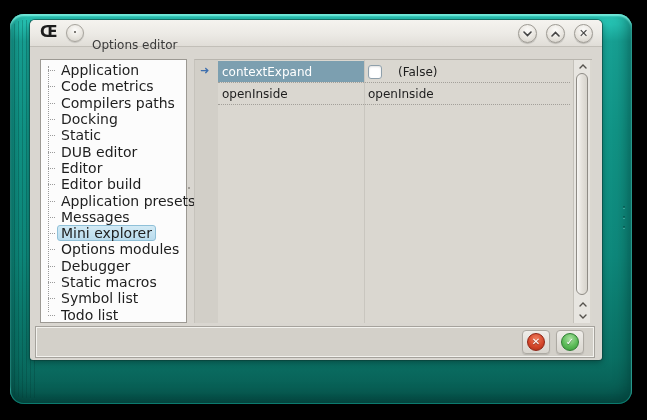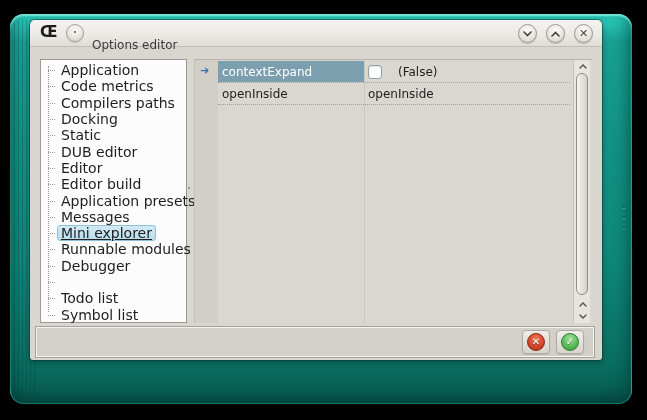--- a/index.html
+++ b/index.html
@@ -40,21 +40,21 @@
   .btn-shade{left:488px;} .btn-max{left:516px;} .btn-close{left:544px;}
 
   
   .tree{position:absolute;left:10px;top:39px;width:147px;height:264px;background:#FCFCFC;
     border:1px solid #9C9993;padding:2px 0 0 0;}
   .tree-trunk{position:absolute;left:7px;top:6px;bottom:10px;width:0;border-left:1px dotted #9a9a9a;}
   .tree-item{position:relative;height:16.3px;display:flex;align-items:center;font-size:14px;color:#1e1e1e;
     padding-left:16px;white-space:nowrap;}
   .tree-item .branch{position:absolute;left:7px;top:50%;width:7px;height:0;border-top:1px dotted #9a9a9a;}
   .tree-item .lbl{padding:0 3px;border:1px solid transparent;border-radius:3px;line-height:14px;}
-  .tree-item.selected .lbl{background:linear-gradient(180deg,#D2EAF5,#BADCEE);border-color:#8FC0D8;text-decoration:underline;}
+  .tree-item.selected .lbl{background:linear-gradient(180deg,#D2EAF5,#BADCEE);border-color:#8FC0D8;}
 
   
   .splitter-grip{position:absolute;left:158px;top:167px;width:8px;height:3px;display:flex;justify-content:space-between;}
   .splitter-grip i{width:2px;height:2px;border-radius:50%;background:#8d8a84;}
 
   
   .grid-panel{position:absolute;left:164px;top:39px;width:398px;height:264px;background:#DAD7D0;
     border-top:1px solid #B8B5AE;border-left:1px solid #C6C3BC;}
   .gutter{position:absolute;left:0;top:0;bottom:0;width:23px;background:#D2CFC8;}
   .sel-marker{position:absolute;left:5px;top:4px;font-size:11px;color:#3E6FAE;}
@@ -164,36 +164,37 @@
     <div class="tree-item">
         <span class="branch"></span>
         <span class="lbl">Messages</span>
       </div>
     <div class="tree-item selected">
         <span class="branch"></span>
         <span class="lbl">Mini explorer</span>
       </div>
     <div class="tree-item">
         <span class="branch"></span>
-        <span class="lbl">Runnable modules</span>
+        <span class="lbl">Options modules</span>
       </div>
     <div class="tree-item">
         <span class="branch"></span>
         <span class="lbl">Debugger</span>
       </div>
     <div class="tree-item">
         <span class="branch"></span>
+        <span class="lbl">Static macros</span>
+      </div>
+    <div class="tree-item">
+        <span class="branch"></span>
+        <span class="lbl">Symbol list</span>
       </div>
     <div class="tree-item">
         <span class="branch"></span>
         <span class="lbl">Todo list</span>
-      </div>
-    <div class="tree-item">
-        <span class="branch"></span>
-        <span class="lbl">Symbol list</span>
       </div>
   </div>
 
   <div class="splitter-grip">
       <i></i>
       <i></i>
     </div>
 
   <div class="grid-panel">
     <div class="gutter">

